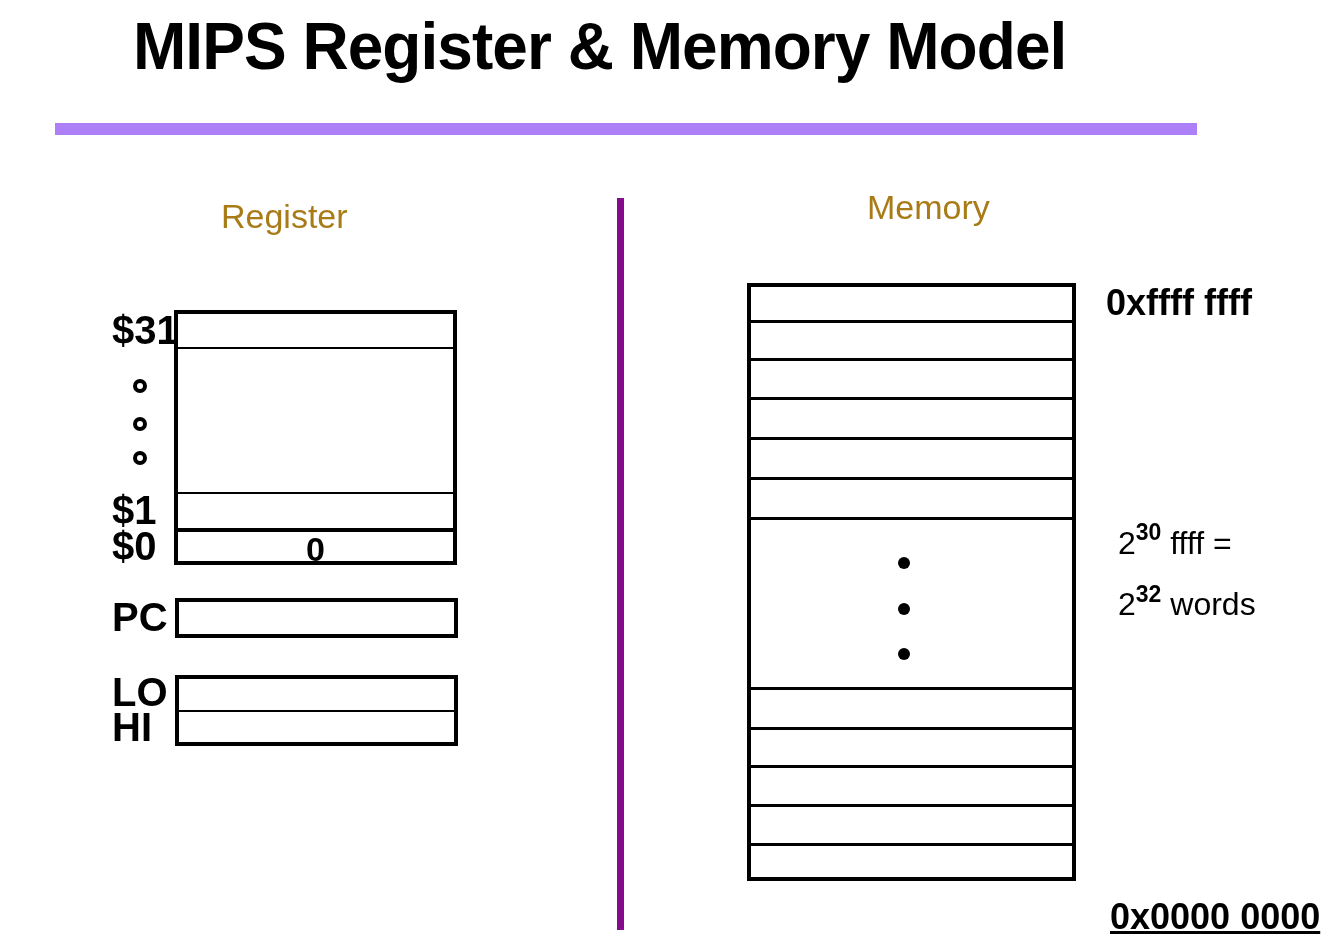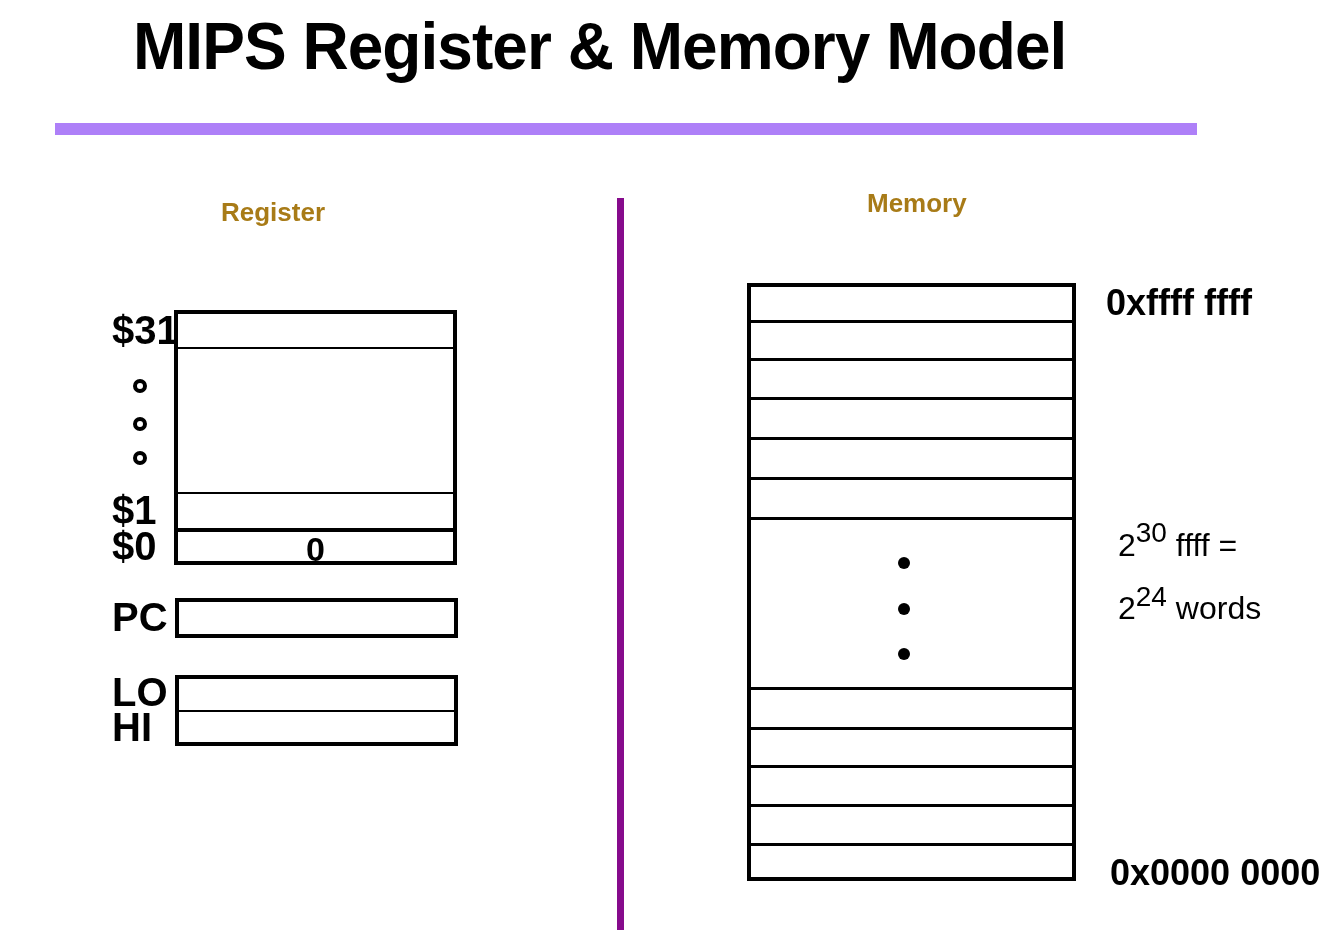--- a/index.html
+++ b/index.html
@@ -13,21 +13,21 @@
     position:relative;width:1335px;height:944px;background:#ffffff;overflow:hidden;
     font-family:"Liberation Sans",sans-serif;color:var(--ink);
   }
   .title{
     position:absolute;left:133px;top:8px;margin:0;
     font-size:66px;font-weight:bold;letter-spacing:-1px;white-space:nowrap;
     transform:scaleX(0.97);transform-origin:left center;
   }
   .accent-bar{position:absolute;left:55px;top:123px;width:1142px;height:12px;background:var(--bar-color);}
   .vdivider{position:absolute;left:617px;top:198px;width:7px;height:732px;background:var(--divider-color);}
-  .heading{position:absolute;font-size:26px;font-weight:bold;color:var(--heading-color);white-space:nowrap;}
+  .heading{position:absolute;font-size:34px;font-weight:normal;color:var(--heading-color);white-space:nowrap;}
   .reg-heading{left:221px;top:197px;}
   .mem-heading{left:827px;top:188px;margin-left:40px;}
 
   .reg-label{position:absolute;left:112px;font-size:40px;font-weight:bold;line-height:38px;white-space:nowrap;}
 
   .box{position:absolute;border:4px solid #000;background:#fff;box-sizing:border-box;}
   .regfile-box{left:174px;top:310px;width:283px;height:255px;}
   .pc-box{left:175px;top:598px;width:283px;height:40px;}
   .lohi-box{left:175px;top:675px;width:283px;height:71px;}
   .memory-box{left:747px;top:283px;width:329px;height:598px;}
@@ -36,24 +36,24 @@
   .zero-val{
     position:absolute;left:0;right:0;top:217px;height:36px;
     font-size:34px;font-weight:bold;text-align:center;line-height:36px;
   }
 
   .ring{position:absolute;width:14px;height:14px;border:4px solid #000;border-radius:50%;background:#fff;box-sizing:border-box;}
   .dot{position:absolute;width:12px;height:12px;border-radius:50%;background:#000;}
 
   .addr-label{position:absolute;font-size:36px;font-weight:bold;white-space:nowrap;}
   .addr-top{left:1106px;top:282px;}
-  .addr-bottom{left:1110px;top:852px;}
+  .addr-bottom{left:1110px;top:896px;text-decoration:underline;}
 
   .capacity{position:absolute;left:1118px;top:508px;font-size:32px;font-weight:normal;line-height:53px;white-space:nowrap;}
-  .capacity sup{font-size:28px;font-weight:normal;position:relative;top:-2px;letter-spacing:0px;}
+  .capacity sup{font-size:23px;font-weight:bold;position:relative;top:-2px;letter-spacing:0px;}
 </style>
 </head>
 <body>
 
 <div class="slide">
 
   <h1 class="title">MIPS Register &amp; Memory Model</h1>
   <div class="accent-bar"></div>
   <div class="vdivider"></div>
 
@@ -98,19 +98,19 @@
       <div class="dot" style="left: 147px; top: 270px;"></div>
       <div class="dot" style="left: 147px; top: 316px;"></div>
       <div class="dot" style="left: 147px; top: 361px;"></div>
     </div>
 
   <div class="addr-label addr-top">0xffff ffff</div>
   <div class="addr-label addr-bottom">0x0000 0000</div>
 
   <div class="capacity">
     <span><span>2</span><sup>30</sup><span> ffff =</span></span><br>
-    <span><span>2</span><sup>24</sup><span> words</span></span>
+    <span><span>2</span><sup>32</sup><span> words</span></span>
   </div>
 
 <div class="ring" style="left: 133px; top: 379px;"></div>
     <div class="ring" style="left: 133px; top: 417px;"></div>
     <div class="ring" style="left: 133px; top: 451px;"></div>
   </div>
 
 </body></html>

